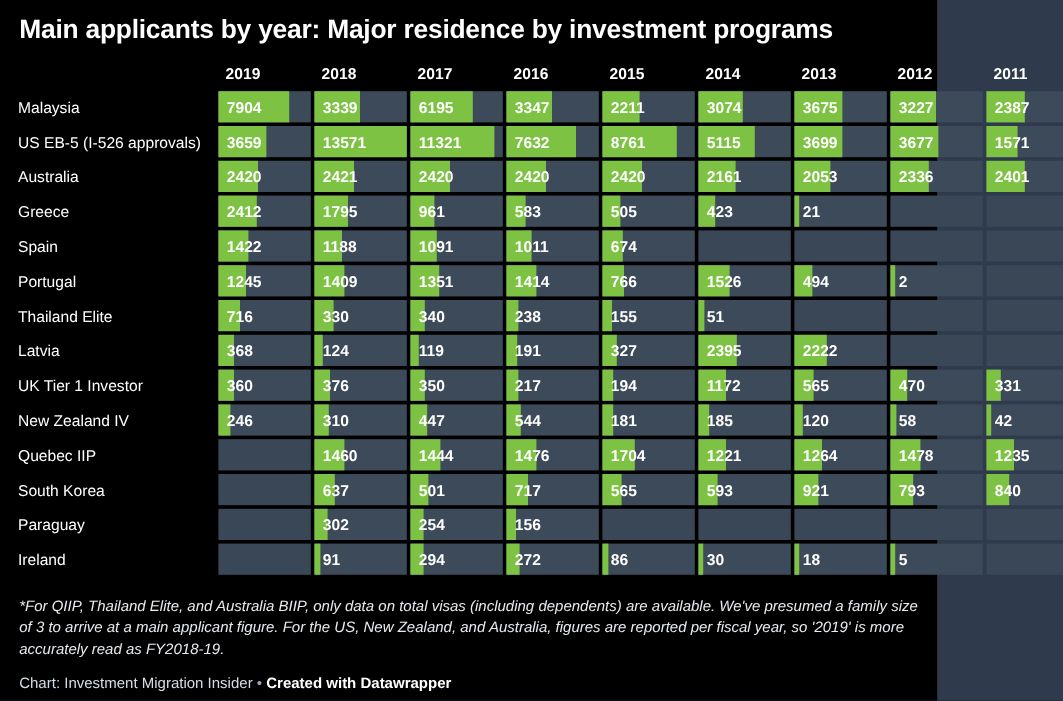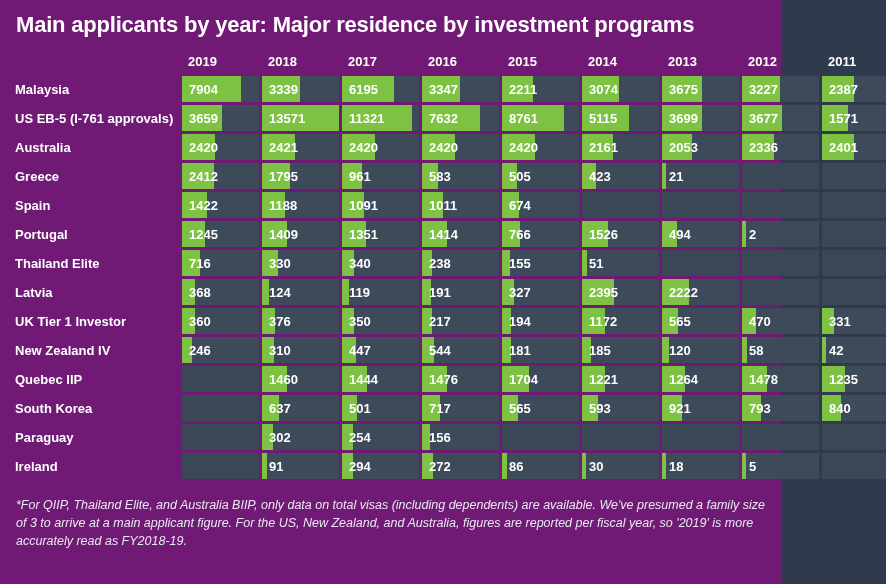--- a/index.html
+++ b/index.html
@@ -9,21 +9,21 @@
     height: 584px;
     background: #2f3b4c;
     font-family: "Liberation Sans", sans-serif;
     color: #ffffff;
     overflow: hidden;
   }
   #root {
     position: relative;
     width: 781px;
     height: 584px;
-    background: #701a75;
+    background: #000000;
     padding: 0;
   }
   .title {
     font-size: 22px;
     font-weight: bold;
     color: #ffffff;
     padding: 12px 16px 10px 16px;
     letter-spacing: -0.2px;
     white-space: nowrap;
   }
@@ -41,21 +41,21 @@
     font-weight: bold;
     color: #ffffff;
     text-align: left;
     padding: 0 0 4px 6px;
     vertical-align: bottom;
     height: 22px;
   }
   th.corner { padding: 0; }
   td.rowlabel {
     font-size: 13px;
-    font-weight: bold;
+    font-weight: normal;
     color: #ffffff;
     text-align: left;
     padding: 0 8px 0 6px;
     white-space: nowrap;
     height: 26px;
     vertical-align: middle;
   }
   td.cell {
     position: relative;
     height: 26px;
@@ -164,21 +164,21 @@
           <td class="cell">
             <div class="bar" style="background: rgb(125, 194, 66); width: 48.7634%;"></div>
             <div class="val">3227</div>
           </td>
           <td class="cell">
             <div class="bar" style="background: rgb(125, 194, 66); width: 41.9392%;"></div>
             <div class="val">2387</div>
           </td>
         </tr>
         <tr>
-          <td class="rowlabel">US EB-5 (I-761 approvals)</td>
+          <td class="rowlabel">US EB-5 (I-526 approvals)</td>
           <td class="cell">
             <div class="bar" style="background: rgb(125, 194, 66); width: 51.9249%;"></div>
             <div class="val">3659</div>
           </td>
           <td class="cell">
             <div class="bar" style="background: rgb(125, 194, 66); width: 100%;"></div>
             <div class="val">13571</div>
           </td>
           <td class="cell">
             <div class="bar" style="background: rgb(125, 194, 66); width: 91.3348%;"></div>
@@ -609,14 +609,19 @@
             <div class="bar" style="background: rgb(125, 194, 66); width: 5%;"></div>
             <div class="val">5</div>
           </td>
           <td class="cell empty"></td>
         </tr>
       </tbody>
   </table>
 
   <div class="footnotes">*For QIIP, Thailand Elite, and Australia BIIP, only data on total visas (including dependents) are available. We've presumed a family size of 3 to arrive at a main applicant figure. For the US, New Zealand, and Australia, figures are reported per fiscal year, so '2019' is more accurately read as FY2018-19.</div>
 
+  <div class="credit">
+    <span>Chart: Investment Migration Insider</span>
+    <span class="sep">•</span>
+    <b>Created with Datawrapper</b>
+  </div>
 
 </div>
 
 </body></html>

